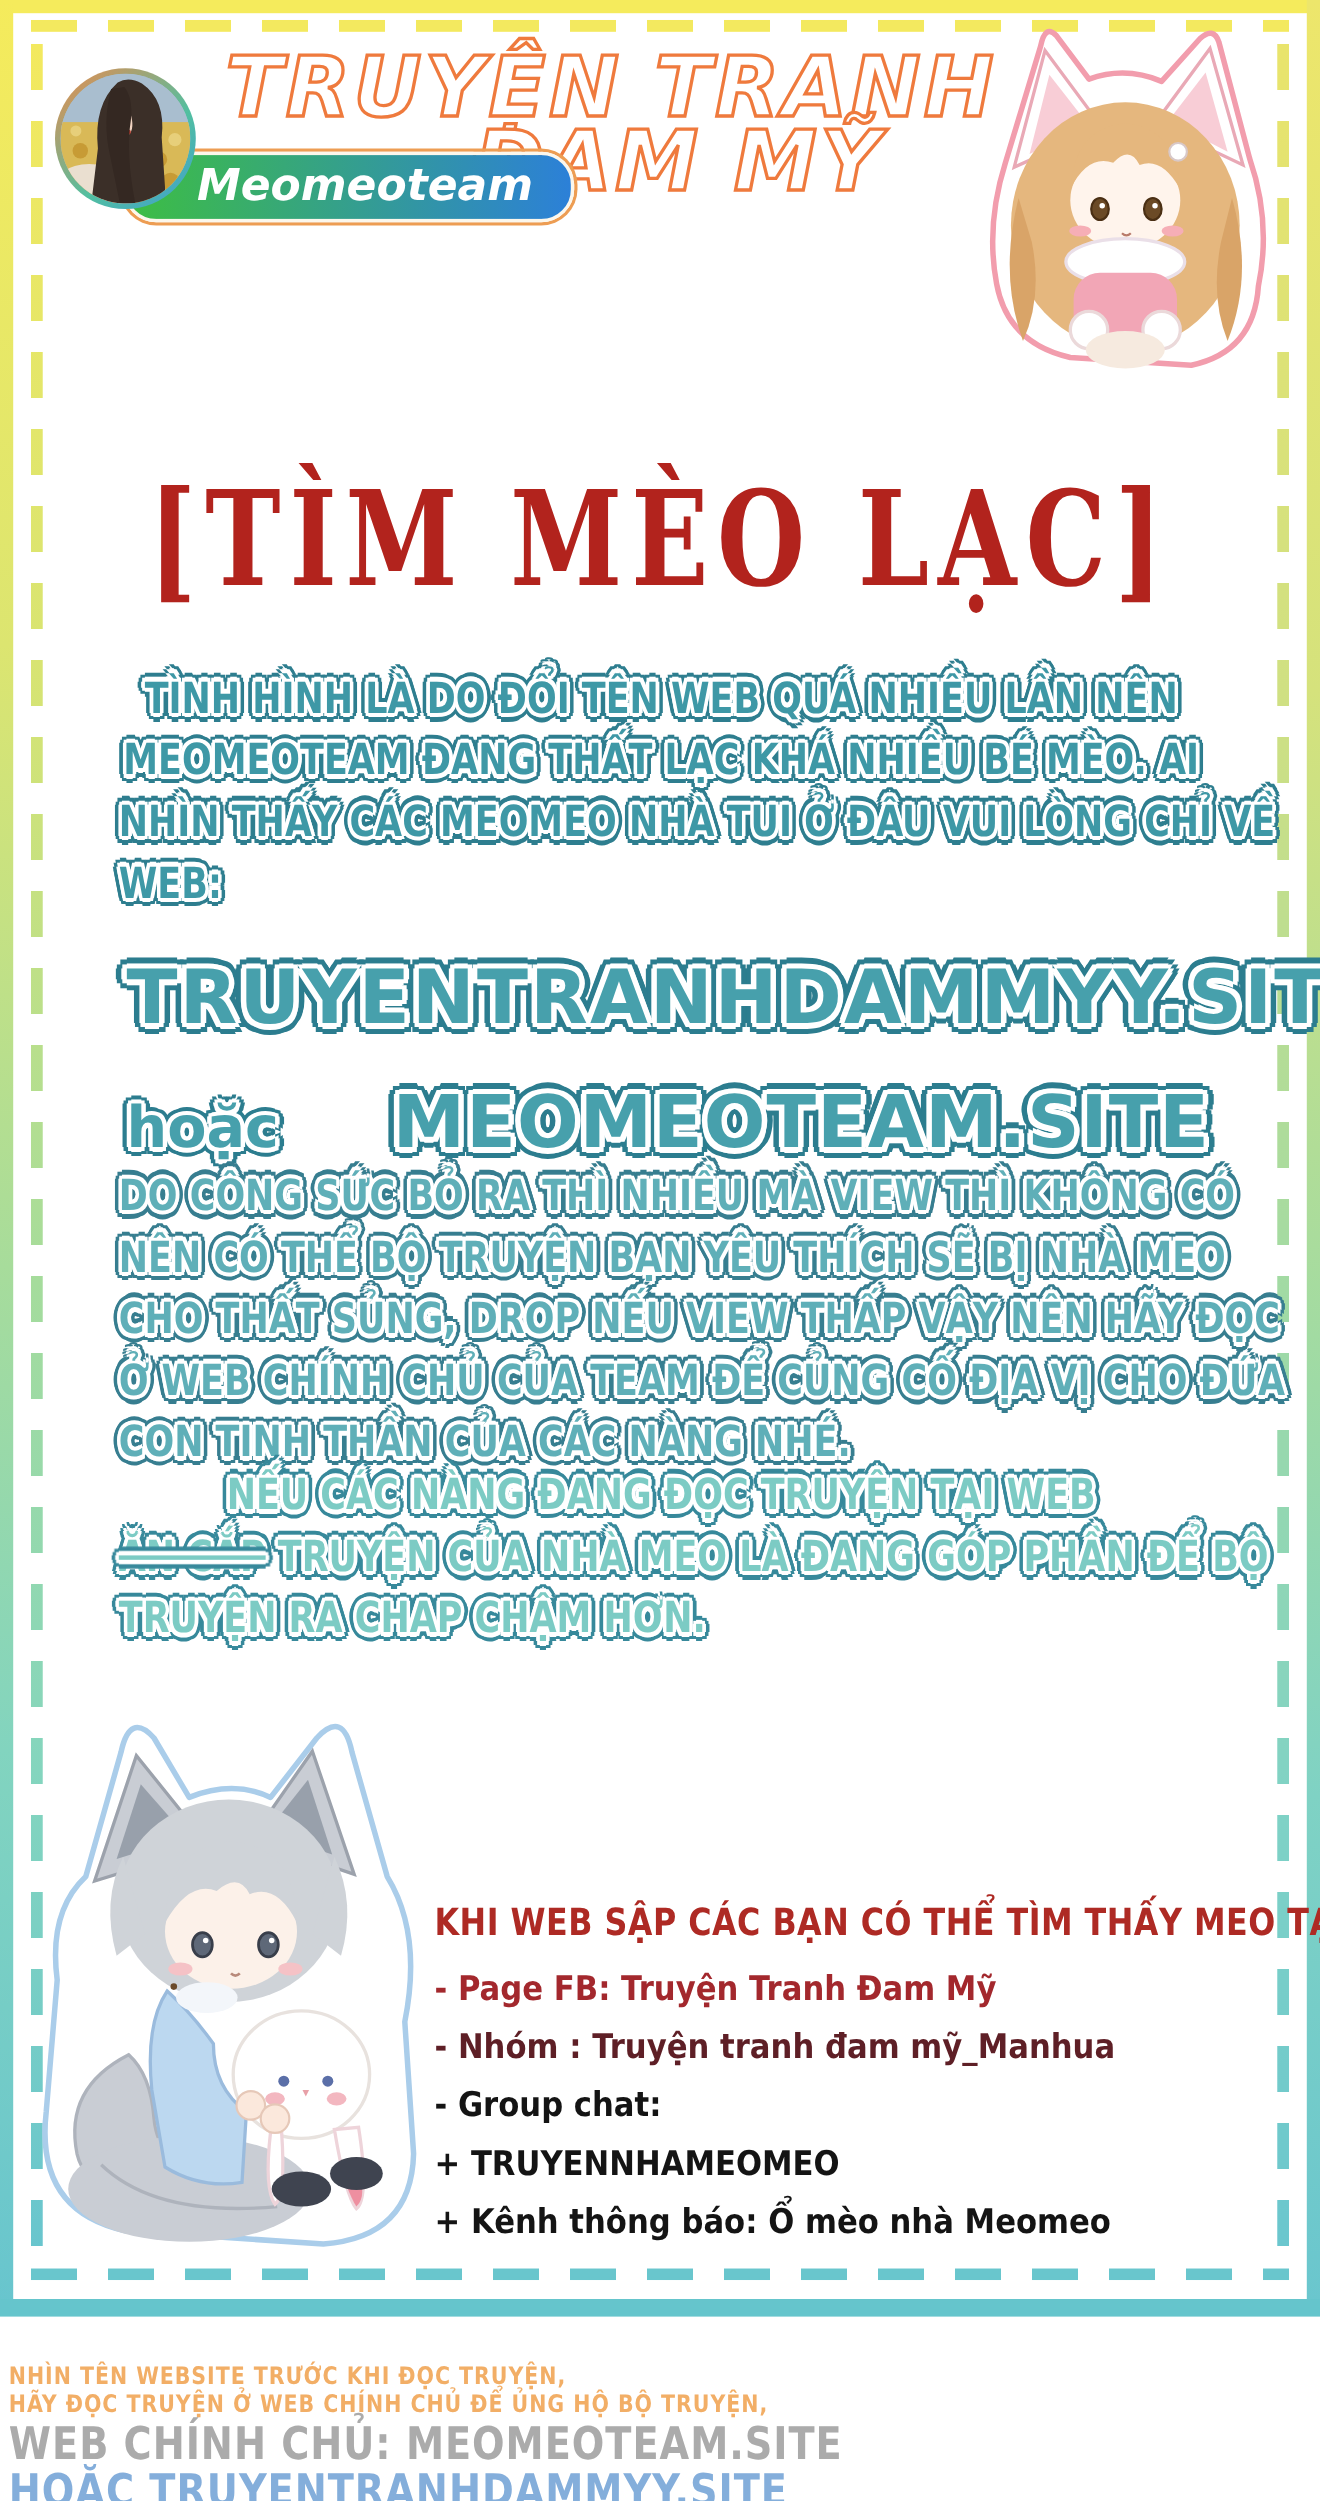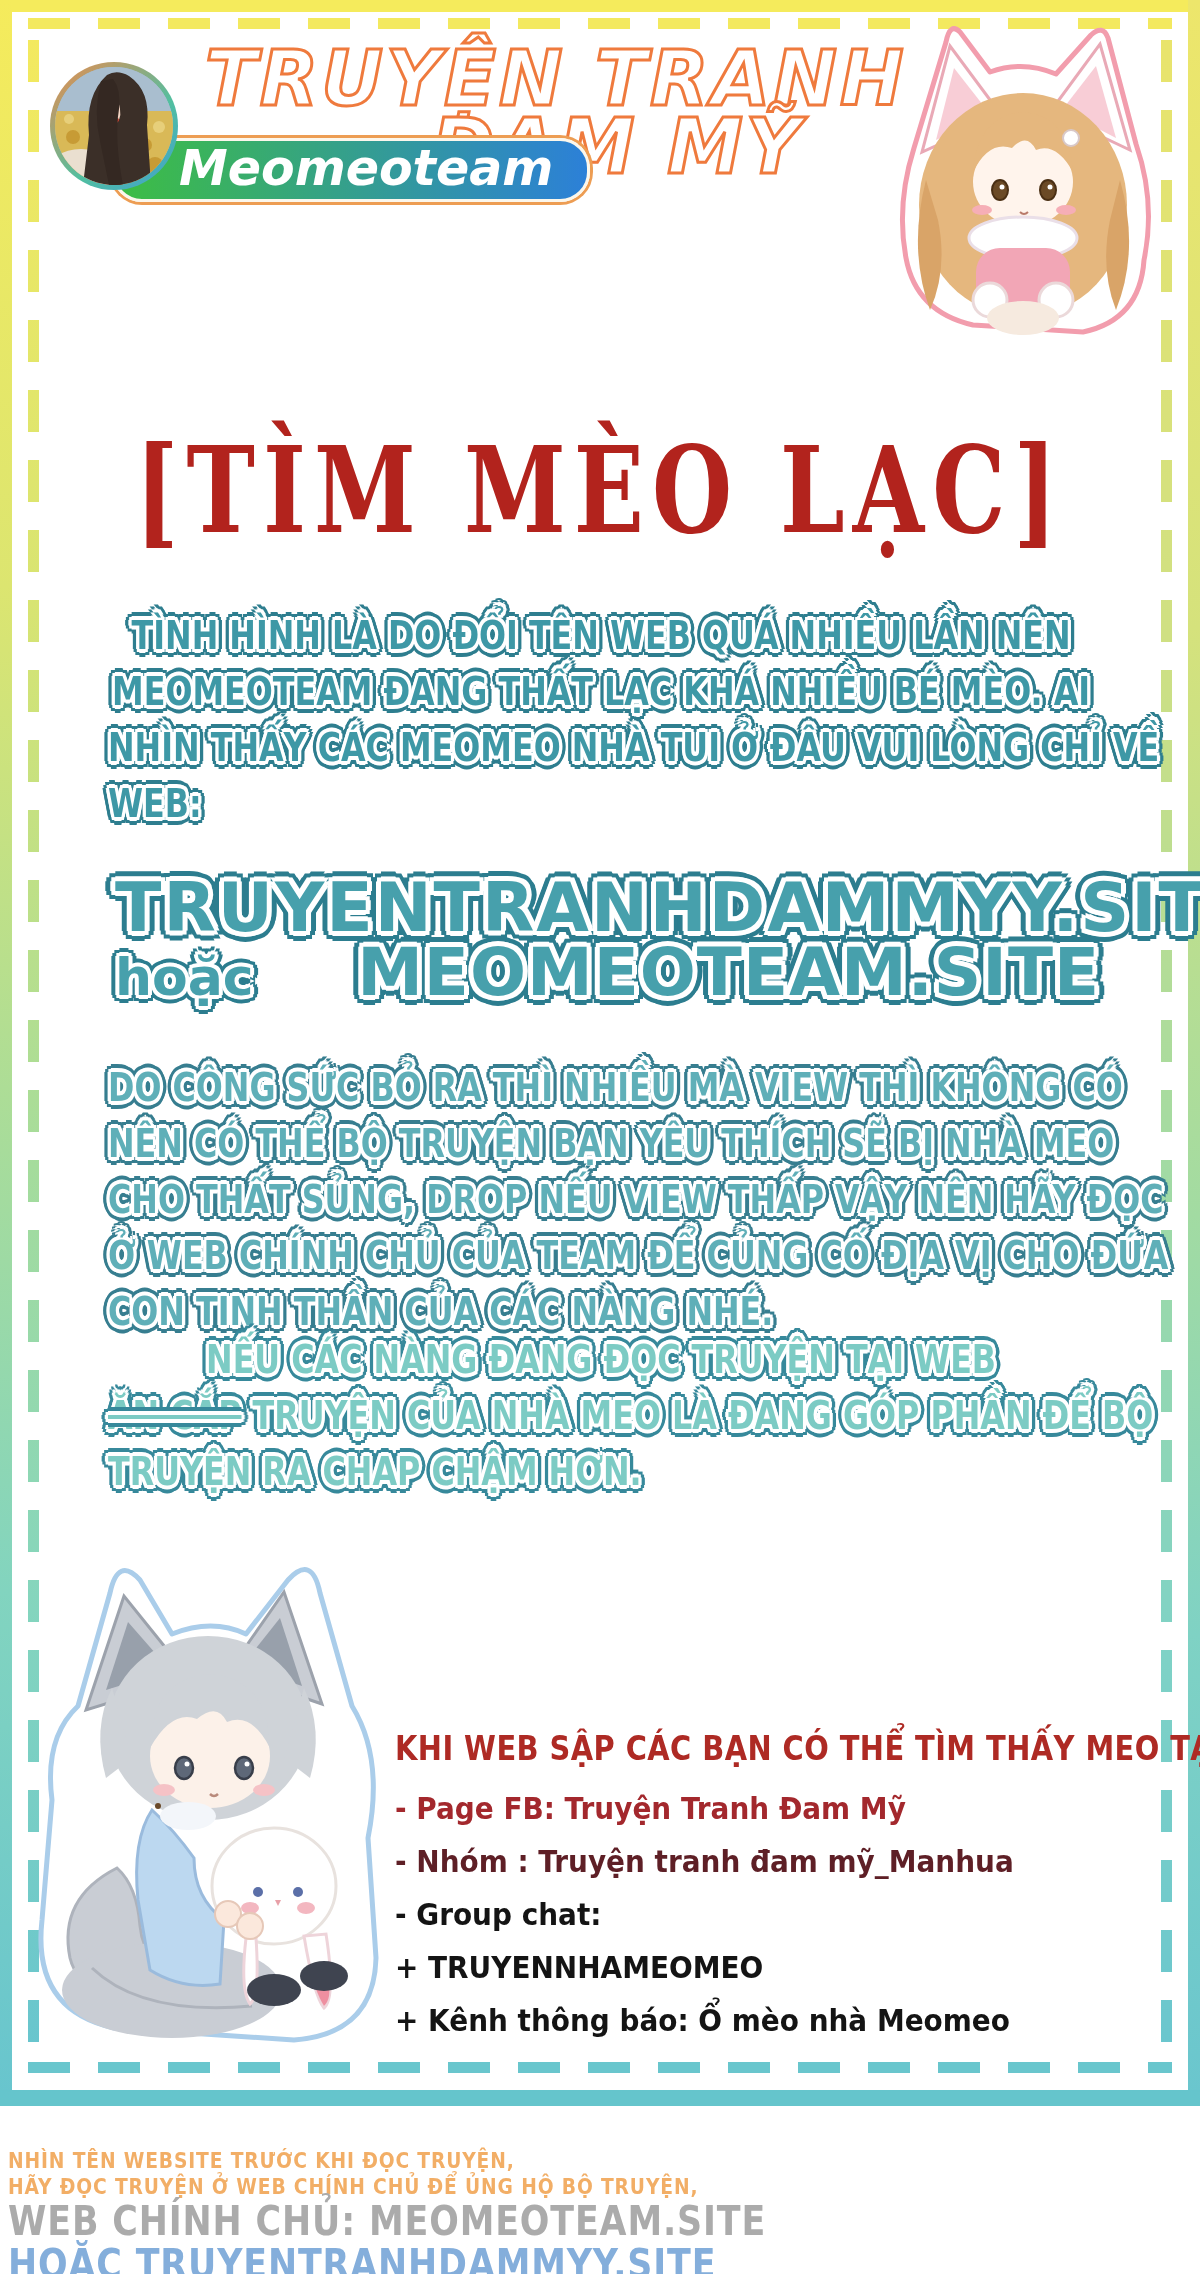--- a/index.html
+++ b/index.html
@@ -29,21 +29,21 @@
     background:linear-gradient(180deg,#F3E95F 0%,#D8E472 28%,#A5DC9C 56%,#84D5BE 78%,#68C5CE 100%);}
   .dash-right{top:40px;right:28px;height:2012px;
     background:linear-gradient(180deg,#E9E46C 0%,#CFE083 30%,#9FDAA6 58%,#7FD2C6 80%,#6AC6CE 100%);}
 
   
   .avatar-ring{position:absolute;left:50px;top:62px;width:118px;height:118px;border-radius:50%;
     padding:5px;background:linear-gradient(140deg,#EE8A4C 0%,#52BFA0 60%,#3E9FD0 100%);z-index:3;}
   .avatar-clip{width:118px;height:118px;border-radius:50%;overflow:hidden;background:#A9BECF;}
   .badge{position:absolute;left:112px;top:138px;height:58px;line-height:56px;padding:0 34px 0 64px;
     border-radius:30px;background:linear-gradient(90deg,#3DBE42 0%,#2C80D8 100%);
-    color:#fff;font-size:49px;font-weight:bold;font-style:italic;
+    color:#fff;font-size:40px;font-weight:bold;font-style:italic;
     border:3px solid #FCF7EC;box-shadow:0 0 0 3px #ED9D53;z-index:2;}
   .brand{position:absolute;font-weight:bold;font-style:italic;letter-spacing:3px;
     color:#fff;-webkit-text-stroke:3px #EF7A3D;white-space:nowrap;z-index:1;}
   .brand1{left:185px;top:34px;font-size:76px;margin-left:20px;}
   .brand2{left:430px;top:102px;font-size:76px;}
   .chibi-tr{position:absolute;left:878px;top:20px;width:292px;height:318px;z-index:1;}
   .chibi-bl{position:absolute;left:22px;top:1538px;width:382px;height:515px;}
 
   
   .main-title{position:absolute;top:420px;left:0;right:0;text-align:center;
@@ -67,21 +67,21 @@
     -9px -4px 0 var(--ring),9px -4px 0 var(--ring),-9px 4px 0 var(--ring),9px 4px 0 var(--ring),
     -6px -8px 0 var(--ring),6px -8px 0 var(--ring),-6px 8px 0 var(--ring),6px 8px 0 var(--ring),
     -10px 0 0 var(--ring),10px 0 0 var(--ring),0 -10px 0 var(--ring),0 10px 0 var(--ring);}
   .p1{top:608px;color:#3E98A6;--ring:#2E7E8F;}
   .p2{top:1060px;color:#5FAFB8;--ring:#377E90;}
   .p3{top:1332px;color:#7CCBC4;--ring:#37899B;}
   .strike{text-decoration:line-through;text-decoration-thickness:4px;}
 
   .url1{position:absolute;left:115px;top:868px;font-size:68px;font-weight:bold;letter-spacing:2px;
     color:#47A0AC;--ring:#2C7D8F;white-space:nowrap;}
-  .or-row{position:absolute;left:115px;top:934px;width:985px;display:flex;
+  .or-row{position:absolute;left:115px;top:982px;width:985px;display:flex;
     justify-content:space-between;align-items:baseline;gap:28px;}
   .or-word{font-size:52px;font-weight:bold;color:#47A0AC;--ring:#2C7D8F;}
   .url2{font-size:66px;font-weight:bold;letter-spacing:1px;color:#47A0AC;--ring:#2C7D8F;
     white-space:nowrap;text-align:center;}
 
   
   .contact{position:absolute;left:395px;top:1728px;width:760px;}
   .c-head{font-size:34px;font-weight:bold;color:#AE2A24;white-space:nowrap;
     transform:scaleX(0.85);transform-origin:0 0;letter-spacing:0.5px;}
   .c-list{margin-top:22px;transform:scaleX(0.9);transform-origin:0 0;}

